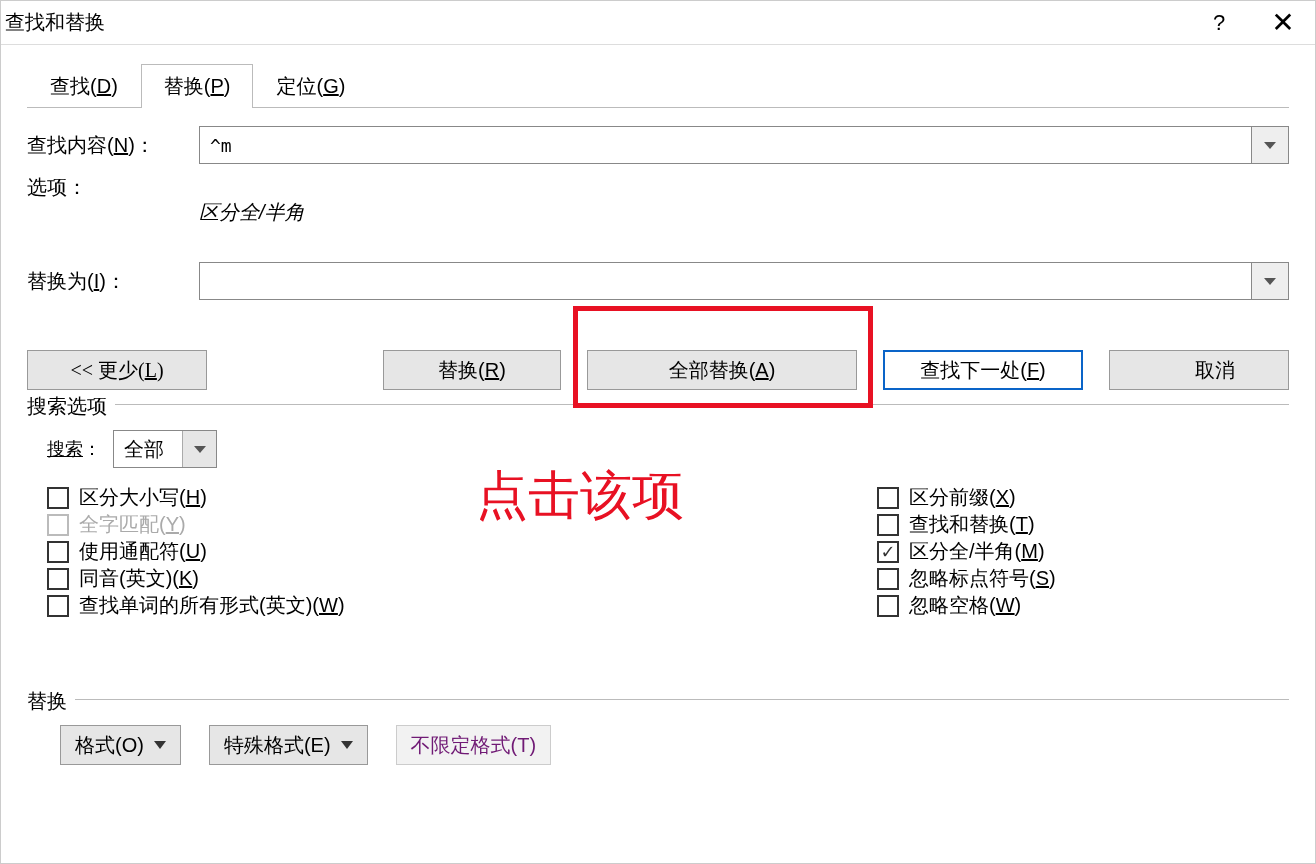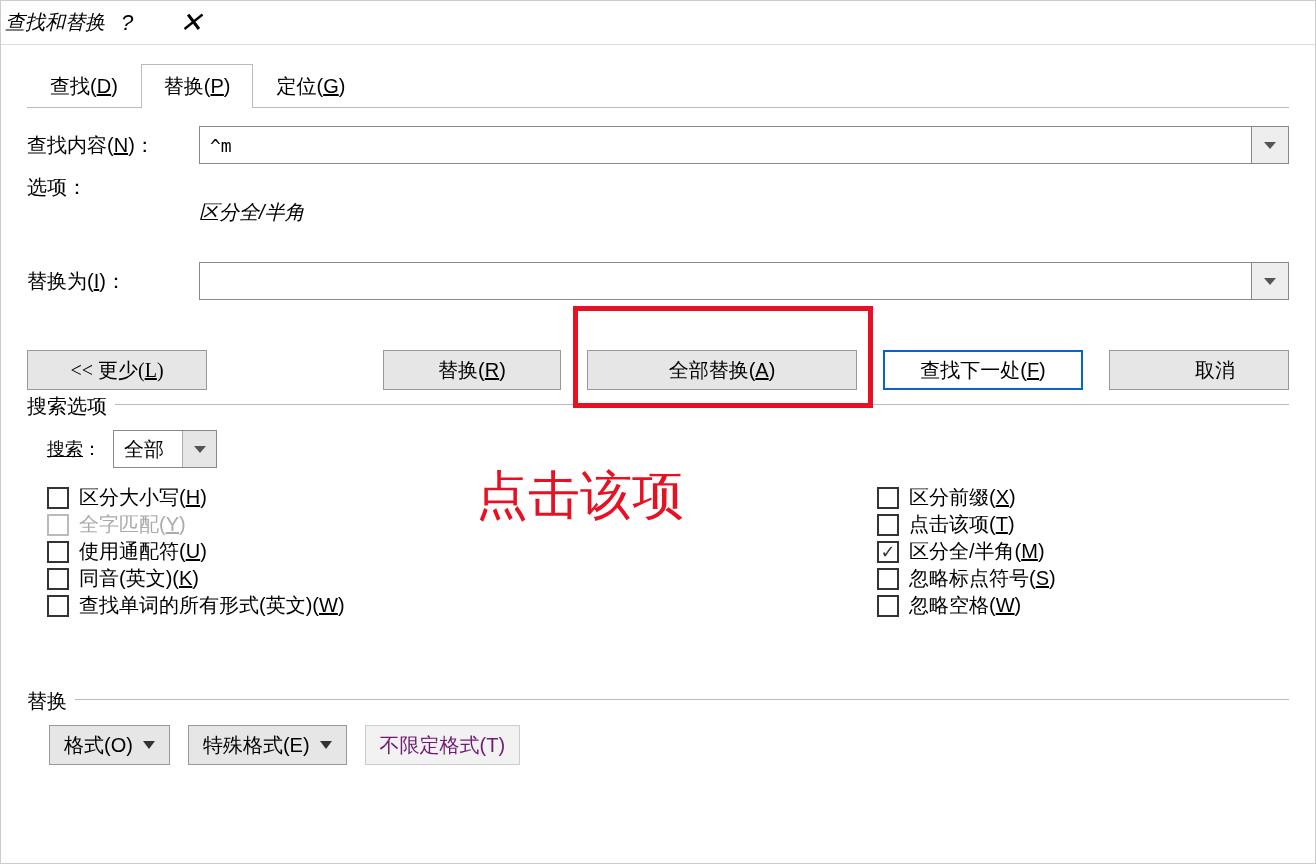--- a/index.html
+++ b/index.html
@@ -15,24 +15,24 @@
 .dialog {
   width: 1316px;
   height: 864px;
   background: #fff;
   border: 1px solid #ccc;
   position: relative;
 }
 .titlebar {
   display: flex;
   align-items: center;
+  justify-content: space-between;
   height: 44px;
   padding: 0 10px 0 4px;
   border-bottom: 1px solid #ddd;
-  font-style: italic;
 }
 .titlebar-left { font-size: 20px; }
 .titlebar-right { display: flex; gap: 20px; align-items: center; }
 .titlebar-btn {
   width: 44px; height: 36px;
   display: flex; align-items: center; justify-content: center;
   font-size: 22px; cursor: default;
 }
 .close-x { font-size: 28px; font-weight: 300; }
 .content { padding: 18px 26px 10px 26px; }
@@ -186,21 +186,21 @@
   border: 2px solid #333;
   display: flex; align-items: center; justify-content: center;
 }
 .check.disabled .checkbox { border-color: #bbb; }
 .checkmark { color: #333; font-size: 18px; line-height: 1; }
 .check .uline { text-decoration: underline; }
 .replace-section {
   margin-top: 80px;
 }
 .replace-section .fieldset-body {
-  display: flex; gap: 18px; margin-left: 22px;
+  display: flex; gap: 28px; margin-left: 33px;
 }
 .dropbtn {
   height: 40px;
   background: #e6e6e6;
   border: 1px solid #999;
   font-size: 20px;
   padding: 0 14px;
   display: flex; align-items: center; gap: 10px;
 }
 .dropbtn.disabled {
@@ -330,21 +330,21 @@
                 <span><span>查找单词的所有形式(英文)(</span><span class="uline">W</span><span>)</span></span>
               </div>
             </div>
           <div class="check-col right" id="right-col">
               <div class="check">
                 <div class="checkbox"></div>
                 <span><span>区分前缀(</span><span class="uline">X</span><span>)</span></span>
               </div>
               <div class="check">
                 <div class="checkbox"></div>
-                <span><span>点击该项(</span><span class="uline">T</span><span>)</span></span>
+                <span><span>查找和替换(</span><span class="uline">T</span><span>)</span></span>
               </div>
               <div class="check">
                 <div class="checkbox">
                   <span class="checkmark">✓</span>
                 </div>
                 <span><span>区分全/半角(</span><span class="uline">M</span><span>)</span></span>
               </div>
               <div class="check">
                 <div class="checkbox"></div>
                 <span><span>忽略标点符号(</span><span class="uline">S</span><span>)</span></span>

